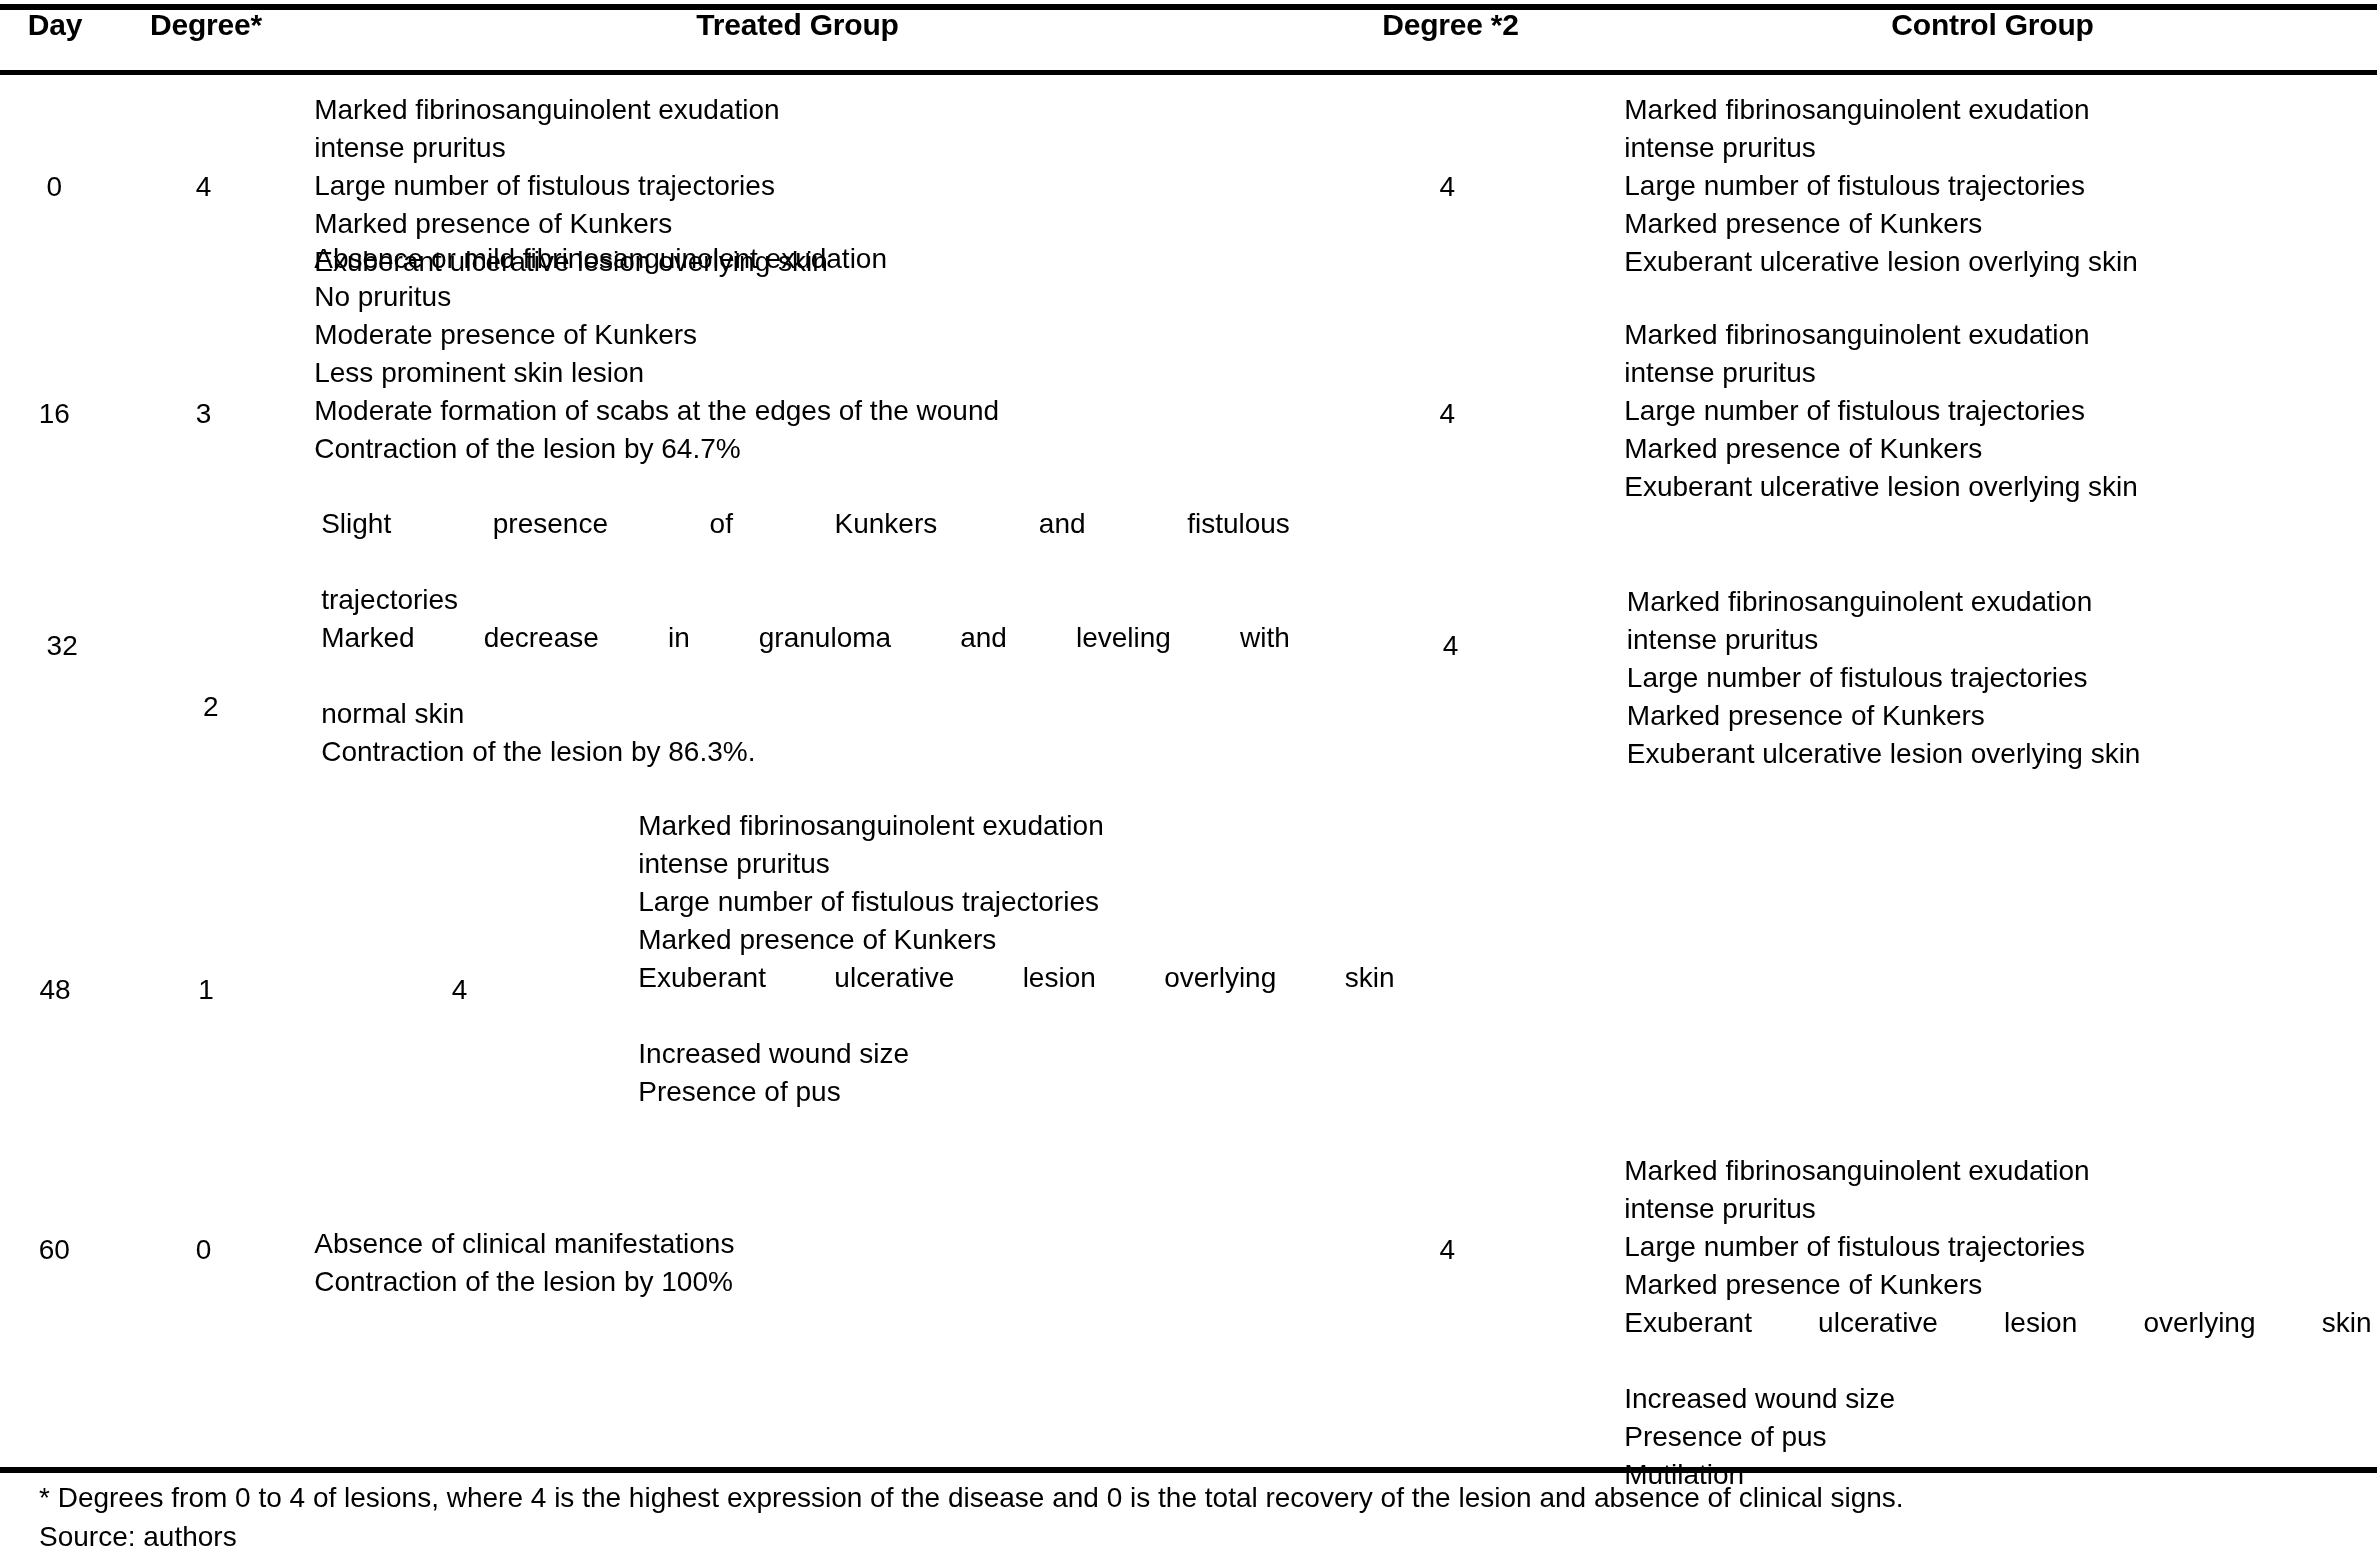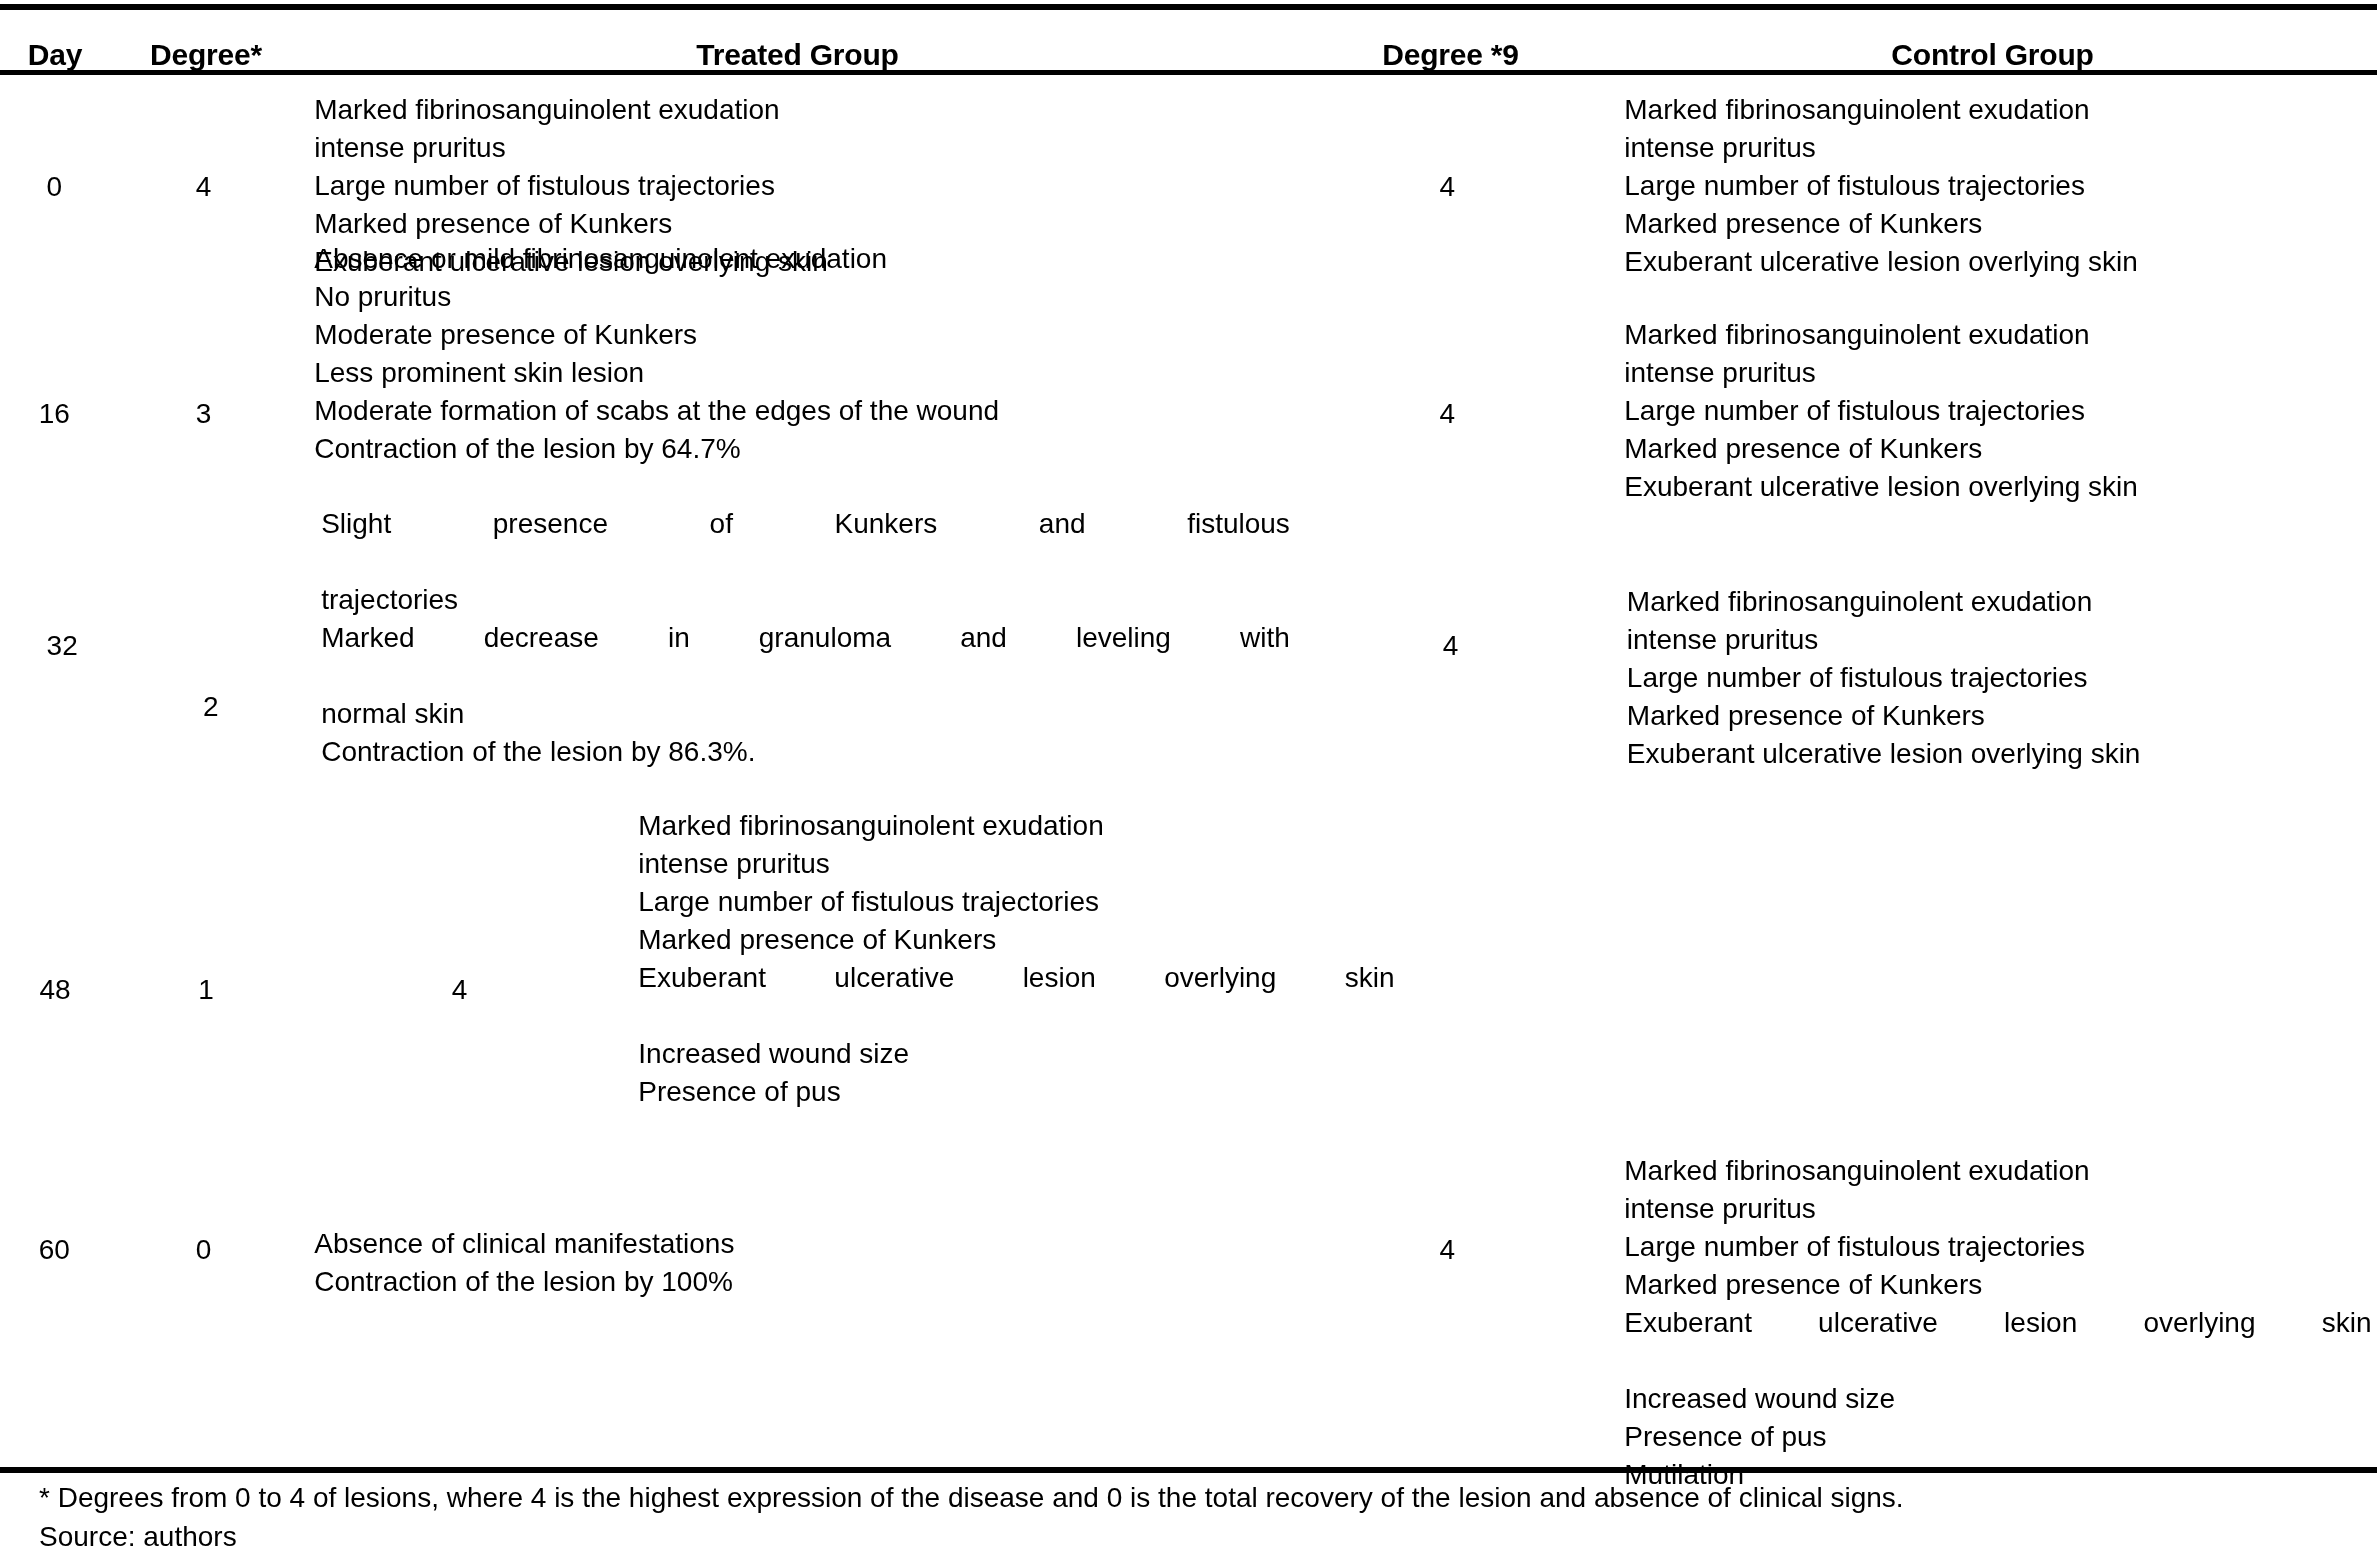--- a/index.html
+++ b/index.html
@@ -34,21 +34,21 @@
   .rule-bottom { top: 1467px; height: 6.4px; }
 
   
   .thead {
     position: absolute;
     top: 10px;
     left: 0;
     width: 2377px;
     height: 60px;
     display: flex;
-    align-items: flex-end;
+    align-items: flex-start;
   }
   .th {
     font-weight: bold;
     font-size: 30px;
     text-align: center;
     line-height: 1;
     letter-spacing: -0.2px;
   }
   .col-day     { width: 110px; }
   .col-degree1 { width: 192px; }
@@ -148,21 +148,21 @@
 <body>
 
 <div class="table-wrap">
 
   <div class="rule rule-top"></div>
 
   <div class="thead">
     <div class="th col-day">Day</div>
     <div class="th col-degree1">Degree*</div>
     <div class="th col-treated">Treated Group</div>
-    <div class="th col-degree2">Degree *9</div>
+    <div class="th col-degree2">Degree *2</div>
     <div class="th col-control">Control Group</div>
   </div>
 
   <div class="rule rule-header"></div>
 
   <div class="tbody" id="tbody">
       <div class="trow row-0">
         <div class="cell cell-num col-day">0</div>
         <div class="cell cell-num col-degree1">4</div>
         <div class="cell cell-text col-treated">

